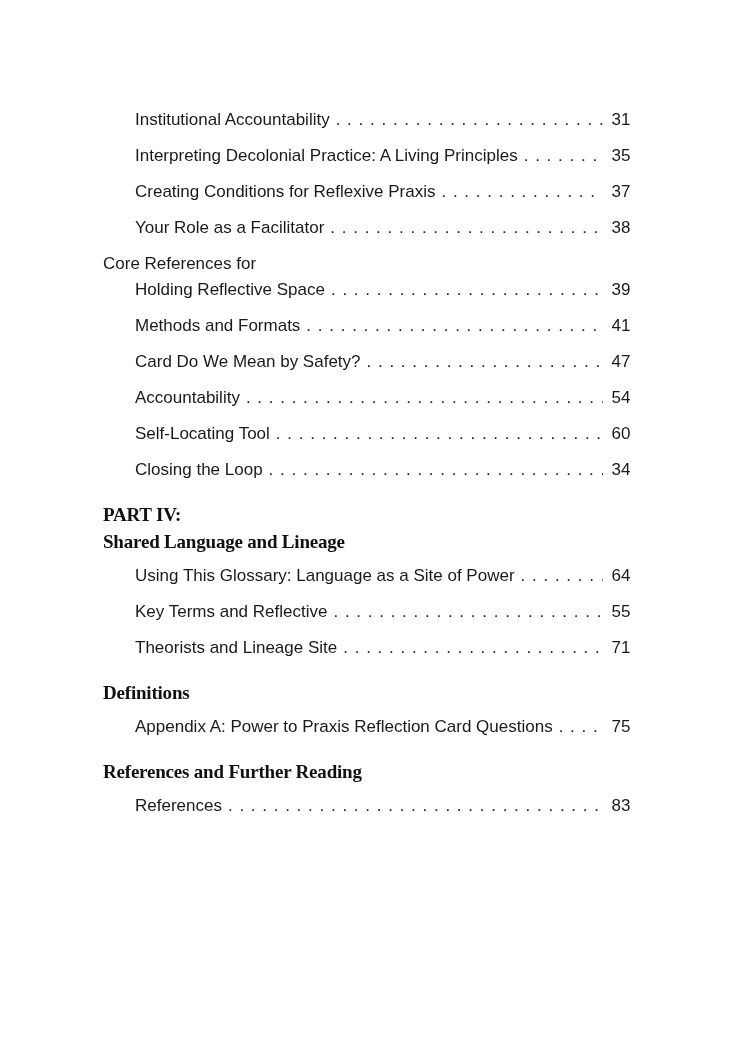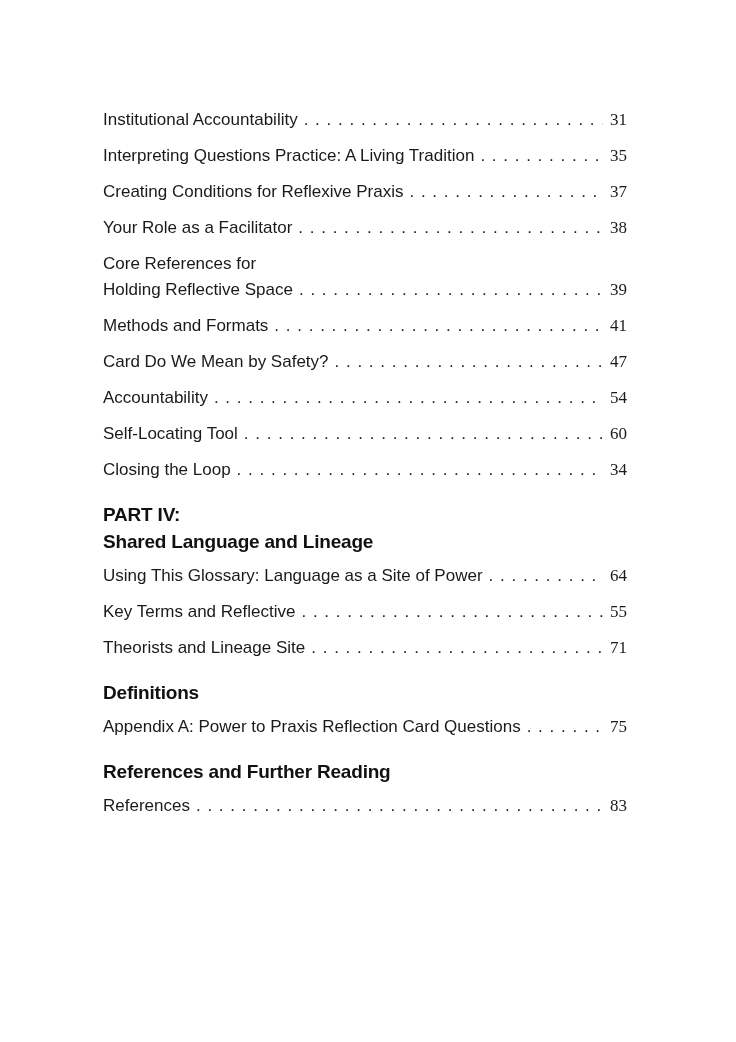--- a/index.html
+++ b/index.html
@@ -15,21 +15,21 @@
     box-sizing: border-box;
     padding: 109px 104px 0 103px;
     overflow: hidden;
     font-family: "Liberation Sans", sans-serif;
     color: #1a1a1a;
   }
   .toc-section + .toc-section {
     margin-top: 20px;
   }
   .toc-heading {
-    font-family: Liberation Sans, sans-serif;
+    font-family: Liberation Serif, serif;
     font-weight: 700;
     font-size: 19px;
     line-height: 27px;
     letter-spacing: -0.2px;
     color: #111111;
     margin-bottom: 10px;
   }
   .toc-entry {
     margin-bottom: 14px;
   }
@@ -41,55 +41,55 @@
   }
   .toc-entry-row {
     display: flex;
     align-items: baseline;
     font-size: 17px;
     line-height: 22px;
   }
   .toc-entry-label {
     flex: 0 0 auto;
     white-space: nowrap;
+    margin-left: 32px;
   }
   .toc-dots {
     flex: 1 1 auto;
     overflow: hidden;
     white-space: nowrap;
     margin: 0 7px 0 6px;
     letter-spacing: 1px;
     color: #1a1a1a;
   }
   .toc-dots::after {
     content: ". . . . . . . . . . . . . . . . . . . . . . . . . . . . . . . . . . . . . . . . . . . . . . . . . . . . . . . . . . . . . . . . . . . . . . . . . . . .";
   }
   .toc-page-num {
     flex: 0 0 auto;
     min-width: 22px;
-    text-align: left;
-    font-family: Liberation Serif, serif;
+    text-align: center;
   }
 </style>
 </head>
 <body>
 
 <div class="page">
   <div>
       <div class="toc-section">
         <div class="toc-entry">
           <div class="toc-entry-row">
             <div class="toc-entry-label">Institutional Accountability</div>
             <div class="toc-dots"></div>
             <div class="toc-page-num">31</div>
           </div>
         </div>
         <div class="toc-entry">
           <div class="toc-entry-row">
-            <div class="toc-entry-label">Interpreting Questions Practice: A Living Tradition</div>
+            <div class="toc-entry-label">Interpreting Decolonial Practice: A Living Principles</div>
             <div class="toc-dots"></div>
             <div class="toc-page-num">35</div>
           </div>
         </div>
         <div class="toc-entry">
           <div class="toc-entry-row">
             <div class="toc-entry-label">Creating Conditions for Reflexive Praxis</div>
             <div class="toc-dots"></div>
             <div class="toc-page-num">37</div>
           </div>

